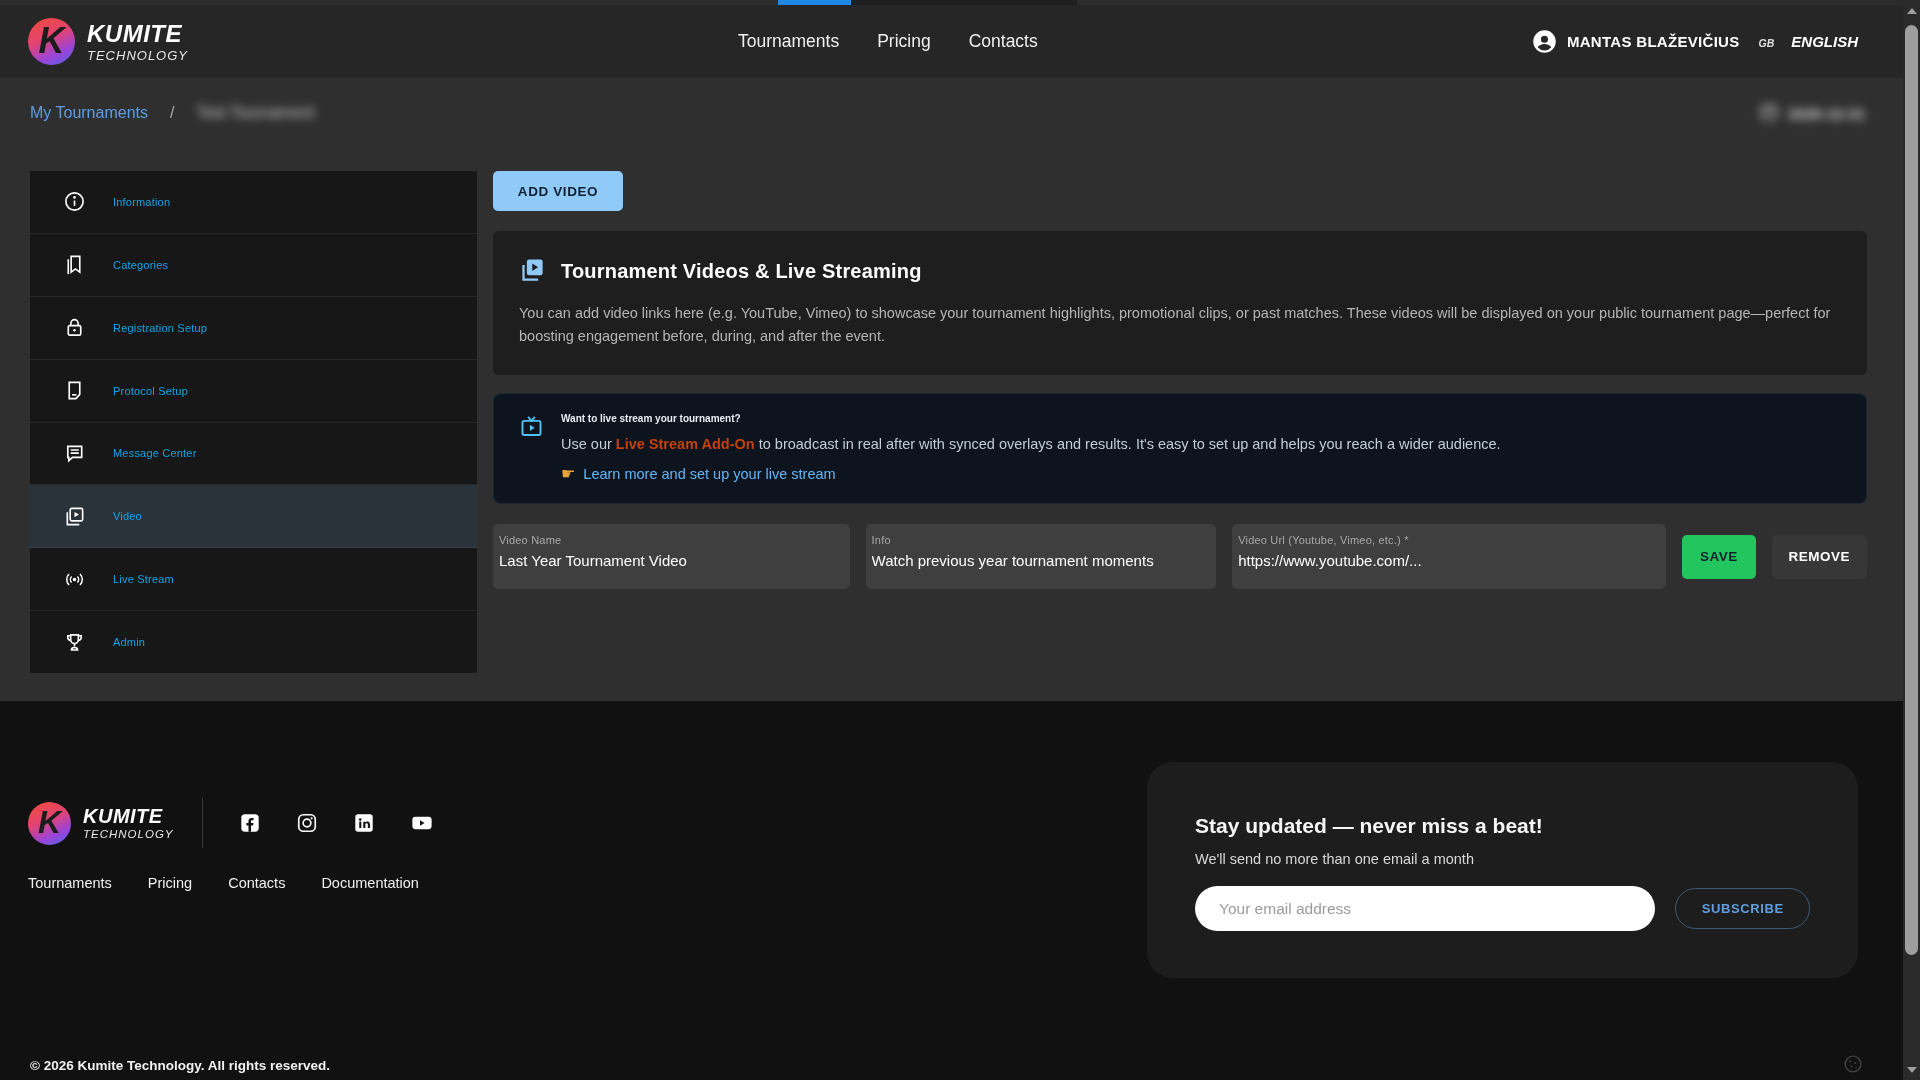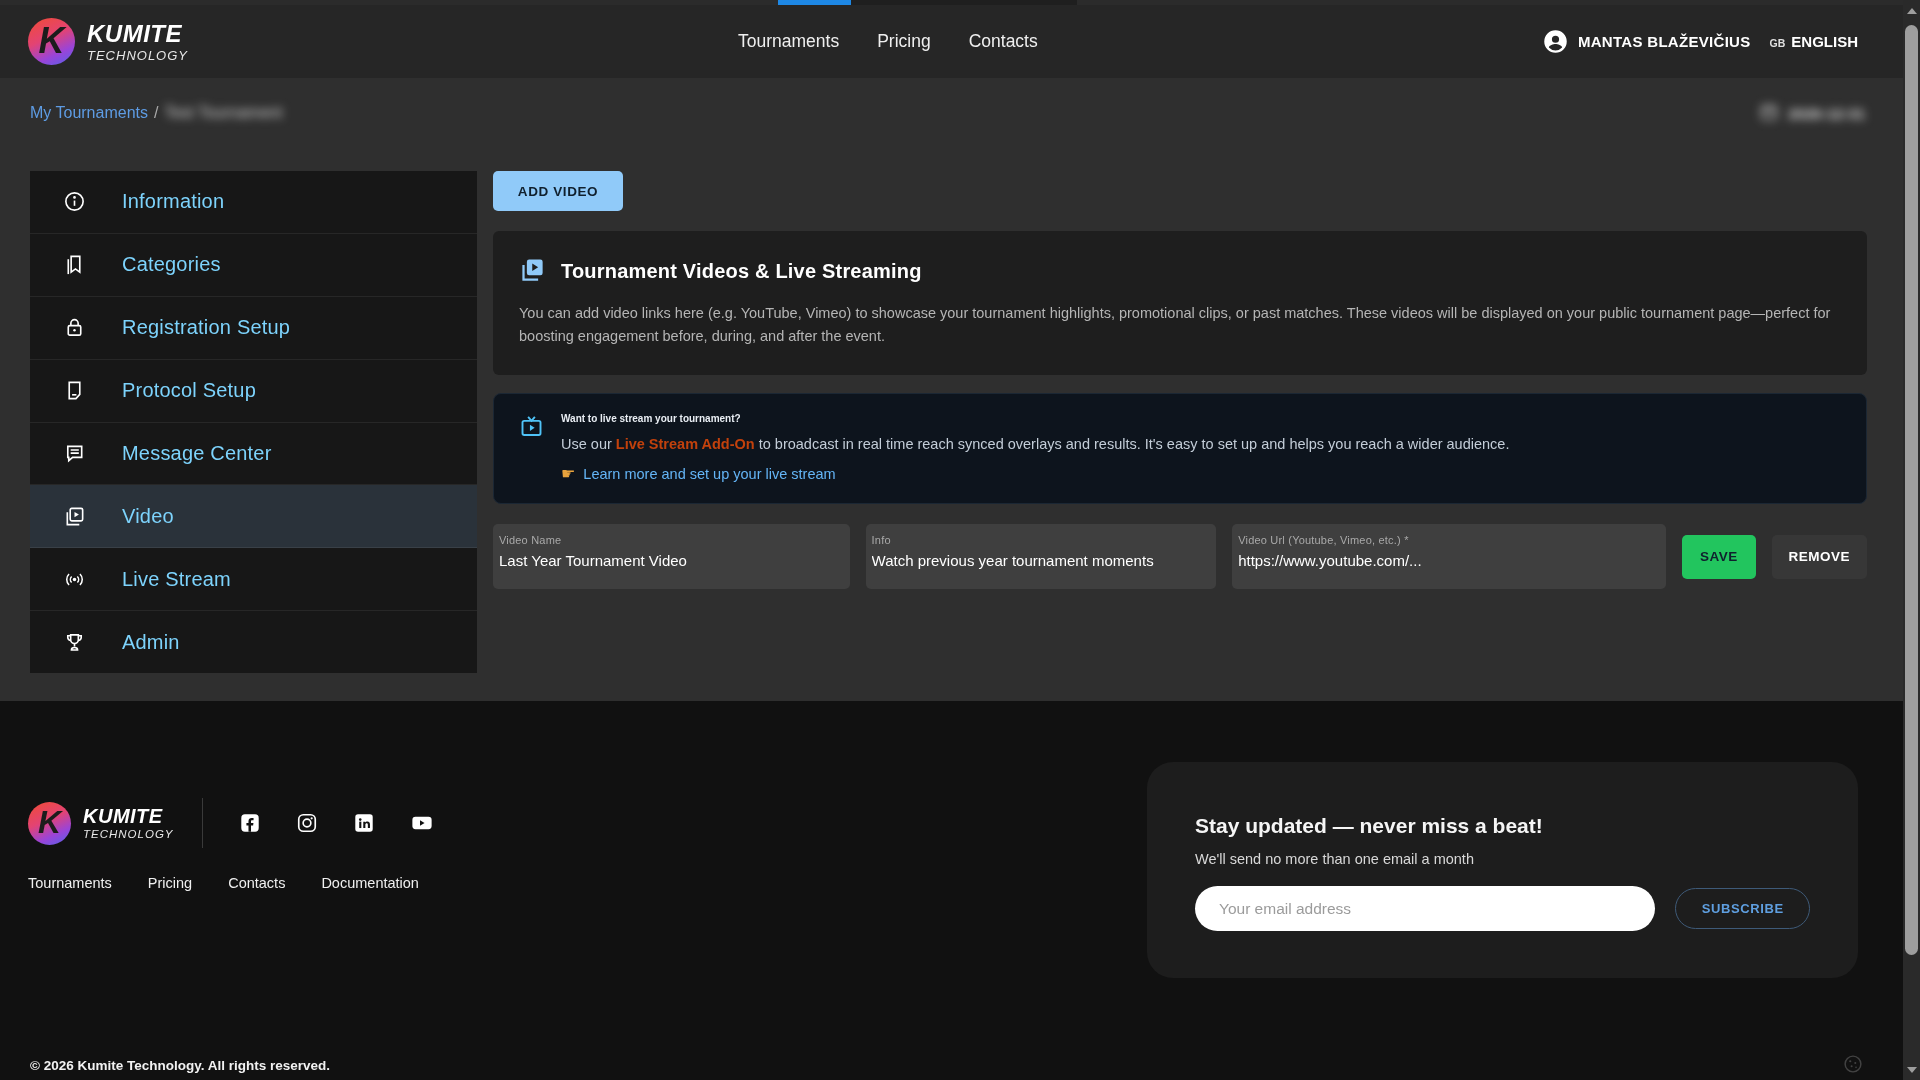--- a/index.html
+++ b/index.html
@@ -21,44 +21,44 @@
     display:flex; align-items:center; justify-content:center; }
   .logo-k { font-weight:900; font-style:italic; font-size:36px; color:#1c1c1c; line-height:1; transform:translateY(-1px); }
   .brand-text { display:flex; flex-direction:column; font-style:italic; line-height:1; }
   .brand-name { font-size:24px; font-weight:800; letter-spacing:.5px; color:#fff; }
   .brand-sub  { font-size:13px; font-weight:400; color:#e8e8e8; letter-spacing:1px; margin-top:3px; }
   .nav-center { position:absolute; left:738px; top:0; height:73px; display:flex; align-items:center; gap:38px; }
   .nav-link { font-size:17.5px; color:#efefef; cursor:pointer; }
   .user-area { position:absolute; right:62px; top:0; height:73px; display:flex; align-items:center; gap:9px; }
   .user-icon svg { display:block; }
   .user-name { font-size:15px; font-weight:700; letter-spacing:.3px; color:#fff; }
-  .lang { display:flex; align-items:baseline; gap:6px; margin-left:10px; cursor:pointer; }
+  .lang { display:flex; align-items:baseline; gap:17px; margin-left:10px; cursor:pointer;font-style:italic; }
   .lang-code { font-size:10.5px; font-weight:700; color:#e0e0e0; }
   .lang-name { font-size:15px; font-weight:700; color:#fff; }
 
   
   .crumb-row { position:absolute; top:95px; left:30px; right:55px; height:36px;
     display:flex; align-items:center; justify-content:space-between; z-index:5; }
-  .crumbs { display:flex; align-items:center; gap:6px; font-size:16px; }
+  .crumbs { display:flex; align-items:center; gap:22px; font-size:16px; }
   .crumb-root { color:#5e9ce4; cursor:pointer; }
   .crumb-sep { color:#a9a9a9; }
   .redacted { filter:blur(5px); user-select:none; }
   .crumb-current { color:#cfcfcf; }
   .date-badge { display:flex; align-items:center; gap:8px; color:#d9d9d9; font-size:15px; font-weight:600; }
 
   
   .layout { position:absolute; top:171px; left:30px; }
   .sidebar { position:absolute; left:0; top:0; width:447px; height:502px; background:#171717;
     display:flex; flex-direction:column; }
   .side-item { flex:1; display:flex; align-items:center; padding-left:32px;
     border-bottom:1px solid rgba(255,255,255,.07); cursor:pointer; }
   .side-item:last-child { border-bottom:none; }
   .side-item.selected { background:#2a323a; }
   .side-icon { width:24px; height:24px; flex:0 0 24px; display:flex; align-items:center; justify-content:center; }
-  .side-label { margin-left:36px; font-size:20px; color:#7dd3fc; letter-spacing:.2px; }
+  .side-label { margin-left:27px; font-size:11px; color:#0ea5e9; letter-spacing:.2px; }
 
   .main { position:absolute; left:463px; top:0; width:1374px; }
   .add-video-btn { width:130px; height:40px; background:#90caf9; color:#10202e; border:none; border-radius:5px;
     font-family:inherit; font-size:13.5px; font-weight:700; letter-spacing:.6px; cursor:pointer; }
 
   .panel-intro { margin-top:20px; background:#1e1e1e; border-radius:6px; padding:25px 26px 27px; }
   .panel-title-row { display:flex; align-items:center; gap:15px; }
   .panel-title { font-size:20px; font-weight:700; color:#fff; letter-spacing:.2px; }
   .panel-desc { margin-top:15px; font-size:14.5px; line-height:1.6; color:#b5b5b5; }
 
@@ -275,21 +275,21 @@
     <div class="promo-box">
       <span>
         <svg width="27" height="27" viewBox="0 0 24 24" fill="none" stroke="#4fc3f7" stroke-width="1.7">
             <rect x="4" y="7" width="16" height="12.5" rx="1.5"></rect>
             <path d="M9 3.5 12 7l3-3.5"></path>
             <path d="M10.6 10.4l4.2 2.8-4.2 2.8z" fill="#4fc3f7" stroke="none"></path>
           </svg>
       </span>
       <div class="promo-body">
         <div class="promo-title">Want to live stream your tournament?</div>
-        <div class="promo-text"><span>Use our </span><b>Live Stream Add-On</b><span> to broadcast in real time reach synced overlays and results. It's easy to set up and helps you reach a wider audience.</span></div>
+        <div class="promo-text"><span>Use our </span><b>Live Stream Add-On</b><span> to broadcast in real after with synced overlays and results. It's easy to set up and helps you reach a wider audience.</span></div>
         <div class="promo-link-row">
           <span class="pointer-glyph">☛</span>
           <span class="promo-link">Learn more and set up your live stream</span>
         </div>
       </div>
     </div>
 
     <div class="video-row">
       <div class="field f1">
         <span class="field-label">Video Name</span>

